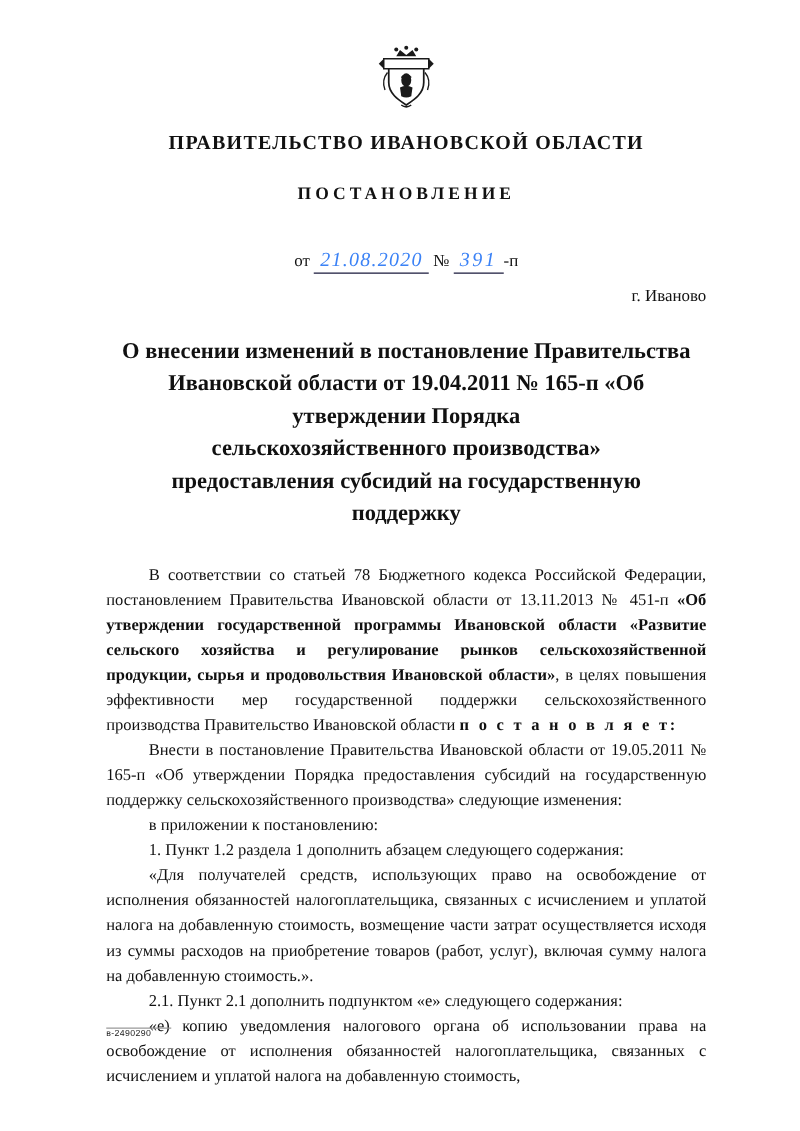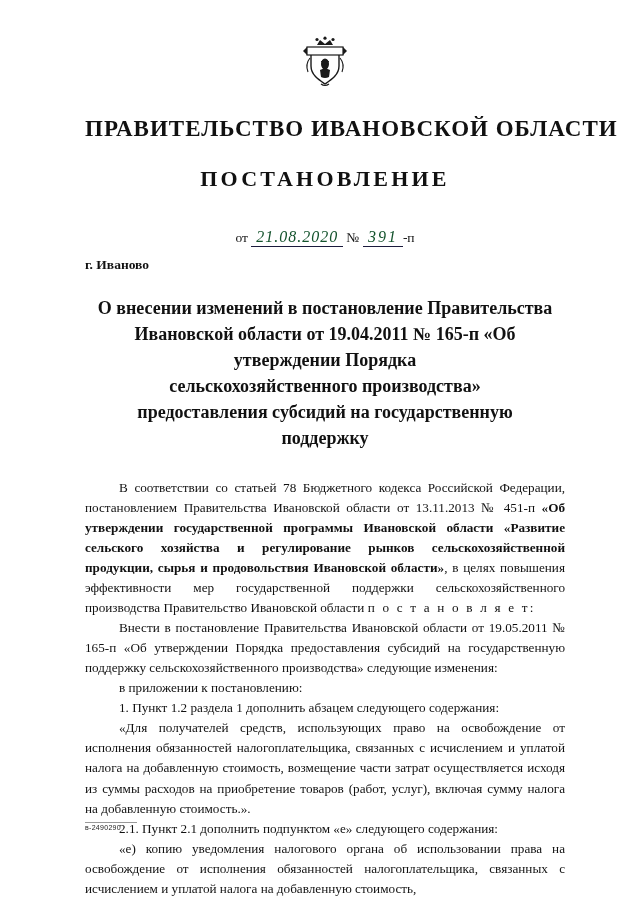--- a/index.html
+++ b/index.html
@@ -39,29 +39,29 @@
     display: inline-block;
     width: 56px;
     height: 56px;
     position: relative;
   }
   .emblem svg { display: block; }
 
   
   .gov-title {
     text-align: center;
-    font-size: 23px;
+    font-size: 16px;
     letter-spacing: 1.0px;
     font-weight: bold;
-    margin-top: 24px;
+    margin-top: 14px;
     white-space: nowrap;
   }
   .doc-type {
     text-align: center;
-    font-size: 22px;
+    font-size: 14px;
     letter-spacing: 3.2px;
     font-weight: bold;
     margin-top: 24px;
   }
 
   
   .dateline {
     margin-top: 36px;
     text-align: center;
     font-size: 13.5px;
@@ -69,30 +69,29 @@
     height: 22px;
   }
   .dateline .lbl { font-size: 13.5px; margin-top: 28px; }
   .hand {
     font-family: "Liberation Serif", serif;
     font-style: italic;
     font-size: 16px;
     letter-spacing: 1px;
     border-bottom: 1px solid #1a1a3c;
     padding: 0 5px 1px 5px;
-    color: #14532d;
+    color: #3b82f6;
   }
   .hand.num {
     letter-spacing: 2px;
   }
   .city {
-    text-align: left;
+    text-align: right;
     font-size: 13.5px;
     margin-top: 7px;
-    font-weight: bold;
   }
 
   
   .subject {
     margin-top: 22px;
     text-align: center;
     font-size: 18px;
     font-weight: bold;
     line-height: 1.45;
     padding: 0 8px;
@@ -104,21 +103,21 @@
     font-size: 13.2px;
     line-height: 1.52;
     text-align: justify;
     text-justify: inter-word;
   }
   .body p {
     margin: 0;
     text-indent: 34px;
   }
   .b { font-weight: bold; }
-  .sp { letter-spacing: 2.2px; font-weight: normal; }
+  .sp { letter-spacing: 2.2px; font-weight: bold; }
 
   
   .footer-code {
     position: absolute;
     left: 85px;
     top: 822px;
     font-family: "Liberation Sans", sans-serif;
     font-size: 7px;
     letter-spacing: 0.3px;
     color: #222;

